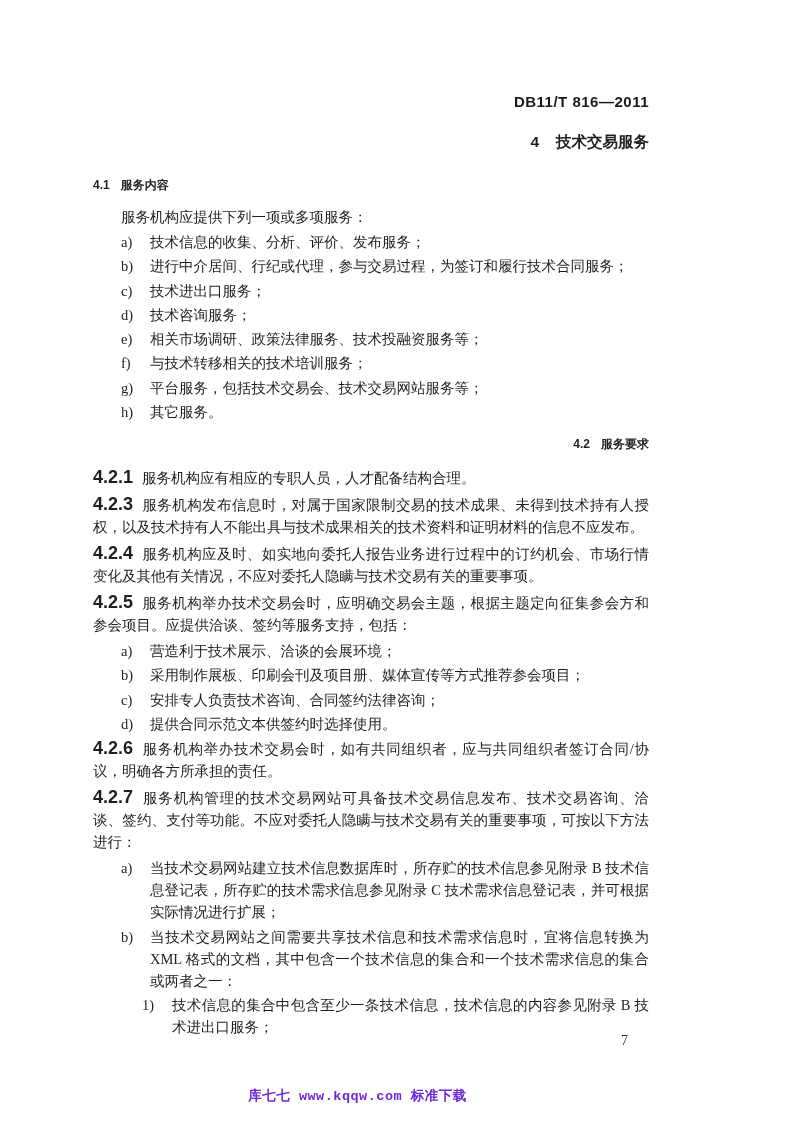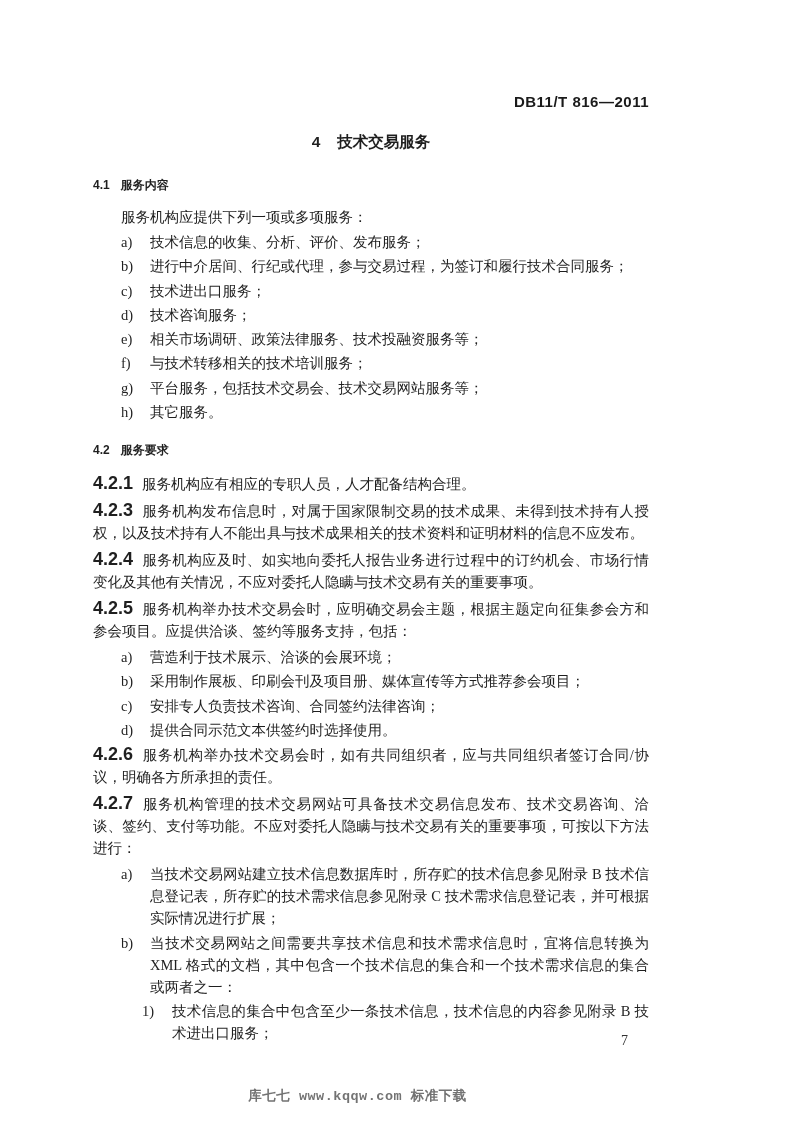--- a/index.html
+++ b/index.html
@@ -34,33 +34,33 @@
     right: 66px;
     top: 131px;
     text-align: justify;
   }
   .chapter-heading {
     font-family: "Liberation Sans", "DejaVu Sans", sans-serif;
     font-weight: bold;
     font-size: 15.5px;
     line-height: 22px;
     margin: 0 0 21px 0;
-    text-align: center;
+    text-align: right;
   }
   .chapter-heading .h-num { margin-right: 17px; }
   .section-heading {
     font-family: "Liberation Sans", "DejaVu Sans", sans-serif;
     font-weight: bold;
     font-size: 12px;
     line-height: 22px;
     margin: 0 0 10px 0;
     text-align: left;
   }
   .section-heading .h-num { margin-right: 11px; }
-  .section-heading.mt { margin-top: 16px; margin-bottom: 11px; }
+  .section-heading.mt { margin-top: 10px; margin-bottom: 11px; text-align: right; }
   .intro-para {
     margin: 0 0 3px 0;
     padding-left: 28px;
   }
   .clause {
     margin: 0 0 4px 0;
   }
   .clause-num {
     font-family: "Liberation Sans", "DejaVu Sans", sans-serif;
     font-weight: bold;
@@ -102,21 +102,21 @@
   }
   .watermark {
     position: absolute;
     top: 1086px;
     left: 50%;
     transform: translateX(-50%);
     font-family: "Liberation Mono", "DejaVu Sans Mono", monospace;
     font-weight: bold;
     font-size: 13.5px;
     letter-spacing: 0.5px;
-    color: #737373;
+    color: #6d28d9;
     white-space: nowrap;
   }
 </style>
 </head>
 <body>
 
 <div class="page">
 
   <div class="header-code">DB11/T 816—2011</div>
 

